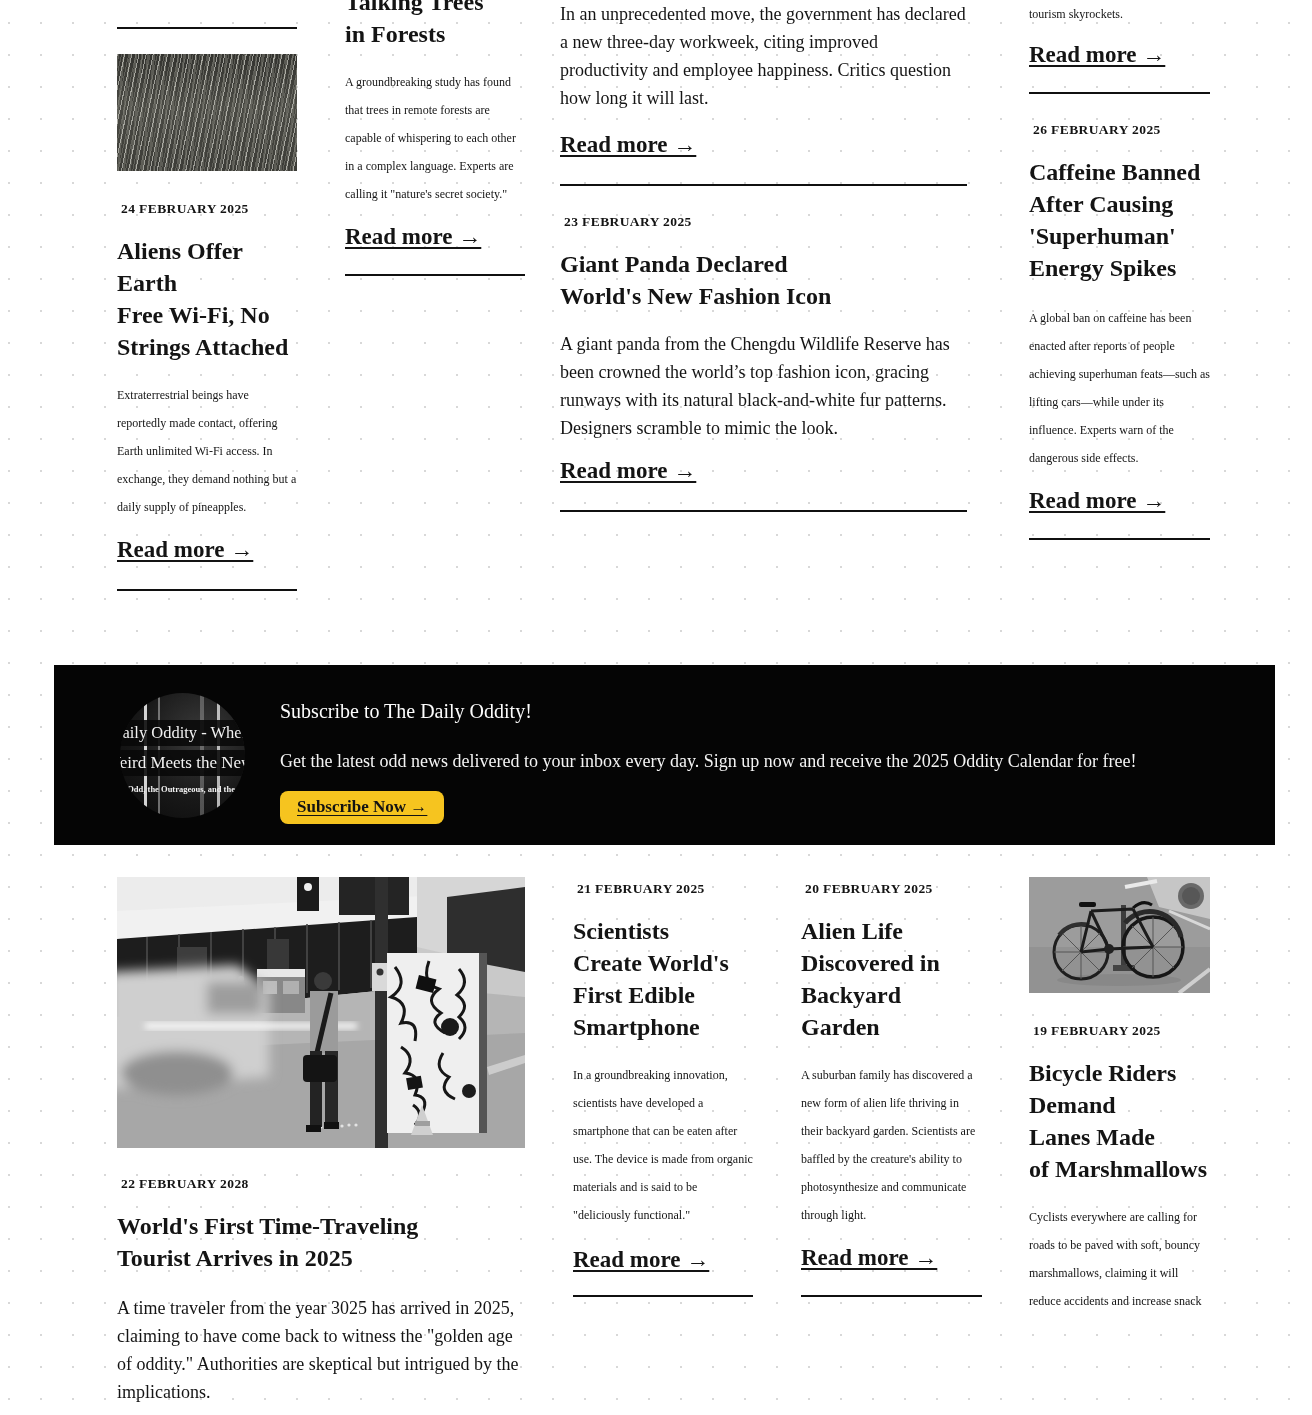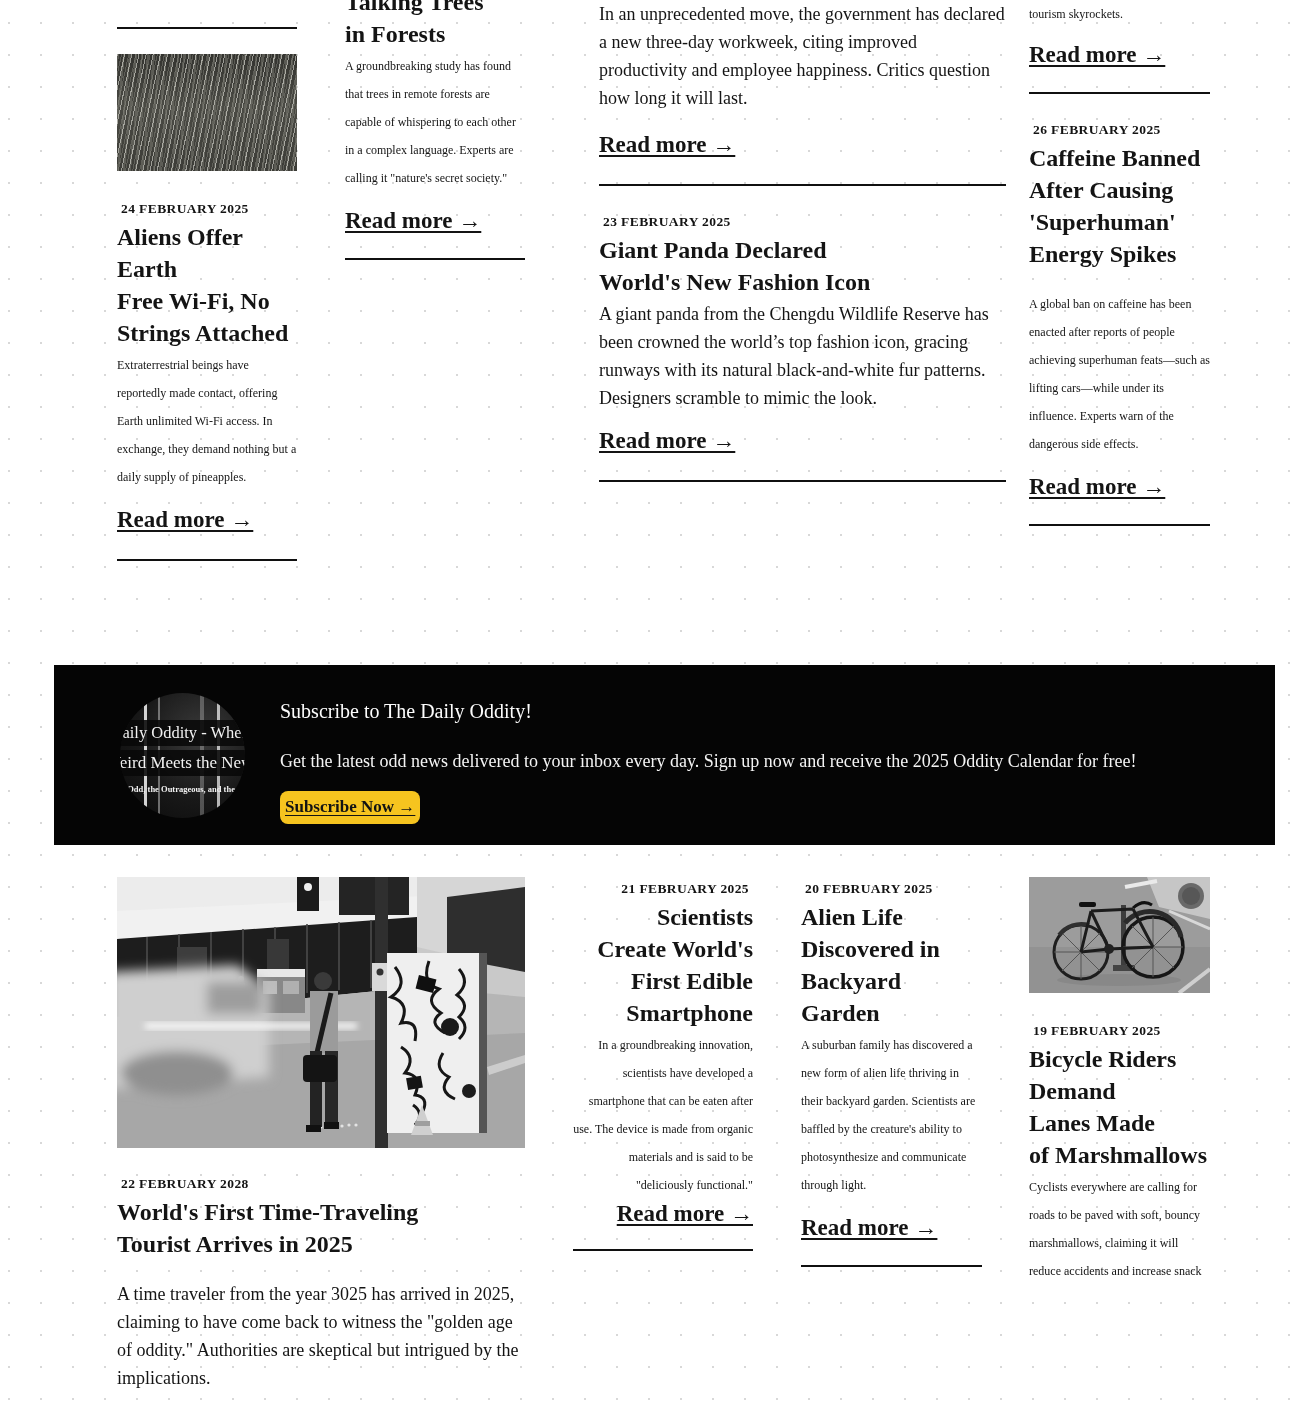--- a/index.html
+++ b/index.html
@@ -10,30 +10,30 @@
     background-size:32px 32px;background-position:25px 7px;
     font-family:"Liberation Serif","DejaVu Serif",serif;color:#141414;
   }
   .article{position:absolute;}
   .hr{border-top:2px solid #101010;width:100%;height:0;}
   .date{font-weight:bold;font-size:13.5px;letter-spacing:.4px;margin:4px;}
   .title{font-weight:bold;font-size:24px;line-height:32px;margin:0;white-space:pre-line;}
   .body{font-size:12px;line-height:28px;margin:0;}
   .wide .body{font-size:18px;}
   .readmore{display:inline-block;font-weight:bold;font-size:23px;color:#141414;text-decoration:underline;text-underline-offset:3px;cursor:pointer;}
-  .mt14{margin-top:14px}.mt16{margin-top:16px}.mt18{margin-top:2px}.mt20{margin-top:20px}
+  .mt14{margin-top:14px}.mt16{margin-top:16px}.mt18{margin-top:18px}.mt20{margin-top:20px}
   .mt22{margin-top:22px}.mt24{margin-top:24px}.mt25{margin-top:25px}.mt26{margin-top:26px}
   .mt27{margin-top:27px}.mt28{margin-top:28px}.mt30{margin-top:30px}
 
   #a-top1{left:117px;top:0;width:180px;}
   #a-top2{left:345px;top:-14px;width:180px;}
-  #a-top3{left:599px;top:0;width:407px;}
+  #a-top3{left:560px;top:0;width:407px;}
   #a-top4{left:1029px;top:0;width:181px;}
   #a-bot1{left:117px;top:877px;width:408px;}
-  #a-bot2{left:573px;top:877px;width:180px;text-align:right;}
+  #a-bot2{left:573px;top:877px;width:180px;}
   #a-bot3{left:801px;top:877px;width:181px;}
   #a-bot4{left:1029px;top:877px;width:181px;}
 
   .thumb{display:block;}
   .fur{
     width:180px;height:117px;
     background-color:#454540;
     background-image:
       repeating-linear-gradient(102deg, rgba(236,236,228,.55) 0 1px, transparent 1px 4px, rgba(158,158,148,.35) 4px 5px, transparent 5px 7px),
       repeating-linear-gradient(96deg, rgba(118,118,110,.55) 0 2px, transparent 2px 6px),
@@ -52,21 +52,21 @@
   }
   .logo-line{position:absolute;left:50%;transform:translateX(-50%);white-space:nowrap;color:#f2f2f2;
     background:rgba(8,8,8,.88);padding:3px 6px;}
   .logo-line1{top:27px;font-size:16.5px;}
   .logo-line2{top:57px;font-size:17px;}
   .logo-line3{top:88px;font-size:8.5px;background:transparent;font-weight:bold;}
   #banner-content{position:absolute;left:226px;top:33px;width:960px;}
   #banner-heading{margin:0;color:#fdfdfd;font-size:20px;font-weight:normal;line-height:27px;}
   #banner-text{margin:22px 0 0 0;color:#f4f4f4;font-size:18px;line-height:28px;}
   #subscribe-btn{display:inline-block;margin-top:16px;background:#f6c41f;color:#131313;font-weight:bold;
-    font-size:17px;text-decoration:underline;text-underline-offset:3px;padding:6px 5px 7px;border-radius:8px;cursor:pointer;}
+    font-size:17px;text-decoration:underline;text-underline-offset:3px;padding:6px 17px 7px;border-radius:8px;cursor:pointer;}
 </style>
 </head>
 <body>
 
 <div class="article" id="a-top1">
   <div class="hr mt27"></div>
   <div class="thumb fur mt25"></div>
   <p class="date mt30">24 FEBRUARY 2025</p>
   <h2 class="title mt18">Aliens Offer Earth
 Free Wi-Fi, No

